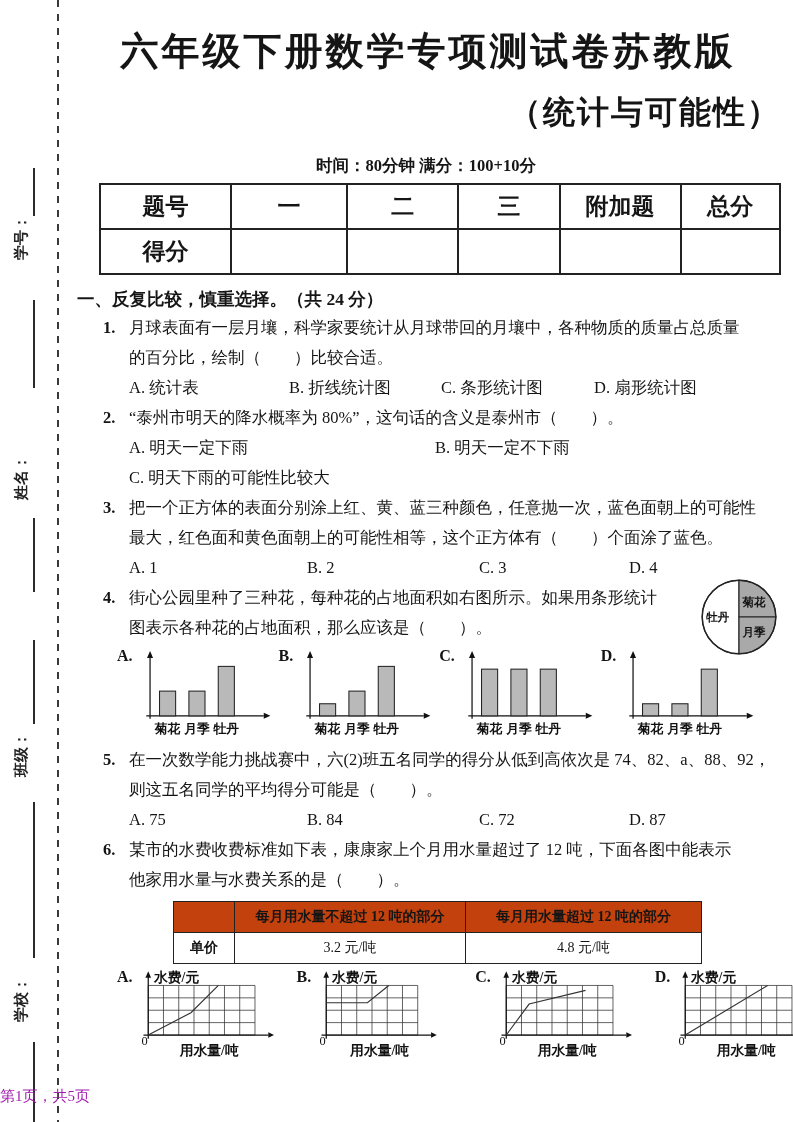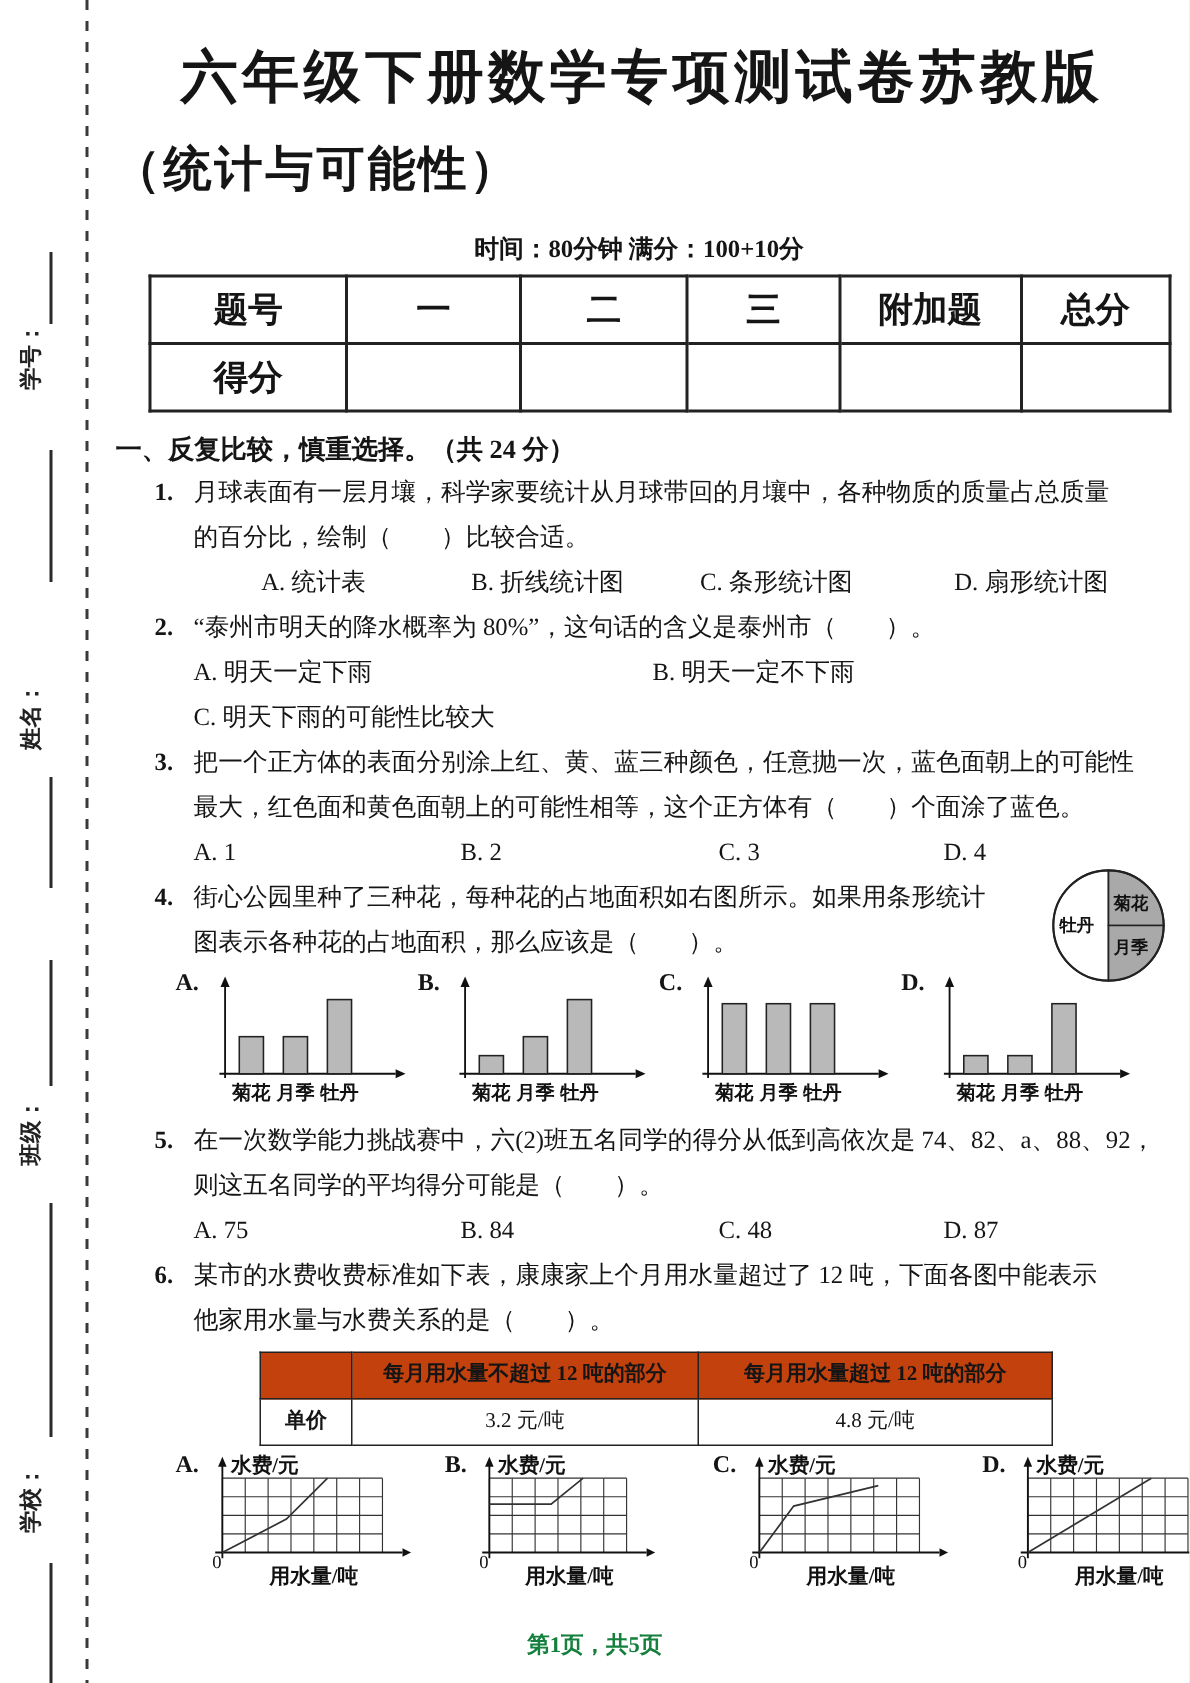--- a/index.html
+++ b/index.html
@@ -7,43 +7,43 @@
         font-family:"Liberation Serif","DejaVu Serif",serif;color:#151515;overflow:hidden;}
   
   .cutline{position:absolute;left:57px;top:0;bottom:0;width:2px;
            background:repeating-linear-gradient(to bottom,#3a3a3a 0 7px,transparent 7px 14px);}
   .side-label{position:absolute;left:-14px;width:70px;text-align:center;
               transform:rotate(-90deg);font-size:15px;font-weight:700;white-space:nowrap;color:#222;}
   .side-line{position:absolute;left:33px;width:2px;background:#2a2a2a;}
   
   .main{position:absolute;left:75px;top:0;width:706px;}
   .title{margin:26px 0 0 0;text-align:center;font-size:38px;font-weight:700;letter-spacing:3px;}
-  .subtitle{margin:14px 0 0 0;text-align:left;font-size:32px;font-weight:700;letter-spacing:2px;}
+  .subtitle{margin:14px 0 0 0;text-align:right;font-size:32px;font-weight:700;letter-spacing:2px;}
   .timeinfo{margin:20px 4px 6px 0;text-align:center;font-size:16.5px;font-weight:600;}
   table.score{border-collapse:collapse;margin-left:24px;padding-left:34px;}
   table.score td{border:2px solid #222;text-align:center;font-size:23px;font-weight:700;
                  height:43px;padding:0;}
   .sec-head{margin:12px 0 0 2px;font-size:17.5px;font-weight:700;}
   .qlist{margin-left:28px;margin-top:2px;}
   .q{position:relative;font-size:16.5px;line-height:30px;}
   .qnum{position:absolute;left:0;top:0;font-weight:700;}
   .qbody{margin-left:26px;position:relative;}
   .optrow{display:grid;}
-  .optrow-4a{grid-template-columns:160px 152px 153px auto;text-align:center;}
+  .optrow-4a{grid-template-columns:160px 152px 153px auto;}
   .optrow-4b{grid-template-columns:178px 172px 150px auto;}
   .optrow-2{grid-template-columns:306px auto;}
   .charts-row{display:flex;align-items:flex-start;margin:4px 0 2px -14px;}
   .chart-item{display:flex;align-items:flex-start;}
   .letter{font-weight:600;font-size:16px;margin:0 0 0 2px;line-height:18px;}
   .pie-wrap{position:absolute;right:-4px;top:-12px;width:92px;height:92px;}
   table.fee{border-collapse:collapse;margin:6px 0 4px 44px;font-size:14px;}
   table.fee td{border:1.5px solid #222;text-align:center;padding:0;height:27px;}
   table.fee tr.fhead td{background:#c2410c;font-weight:700;}
   table.fee td.flabel{font-weight:700;}
-  .footer{position:absolute;left:0;right:0;bottom:16px;text-align:center;font-size:15px;color:#15803d;font-weight:bold;}
+  .footer{position:absolute;left:0;right:0;bottom:16px;text-align:left;font-size:15px;color:#a21caf;}
 </style>
 </head>
 <body>
 
 <div class="page">
 
   <div class="cutline"></div>
   <div class="side-line" style="top:168px;height:48px;"></div>
   <div class="side-label" style="top:228px;">学号：</div>
   <div class="side-line" style="top:300px;height:88px;"></div>
@@ -210,21 +210,21 @@
       </div>
 
       <div class="q">
         <span class="qnum">5.</span>
         <div class="qbody">
           <div>在一次数学能力挑战赛中，六(2)班五名同学的得分从低到高依次是 74、82、a、88、92，</div>
           <div>则这五名同学的平均得分可能是（　　）。</div>
           <div class="optrow optrow-4b">
             <span>A. 75</span>
             <span>B. 84</span>
-            <span>C. 48</span>
+            <span>C. 72</span>
             <span>D. 87</span>
           </div>
         </div>
       </div>
 
       <div class="q">
         <span class="qnum">6.</span>
         <div class="qbody">
           <div>某市的水费收费标准如下表，康康家上个月用水量超过了 12 吨，下面各图中能表示</div>
           <div>他家用水量与水费关系的是（　　）。</div>

